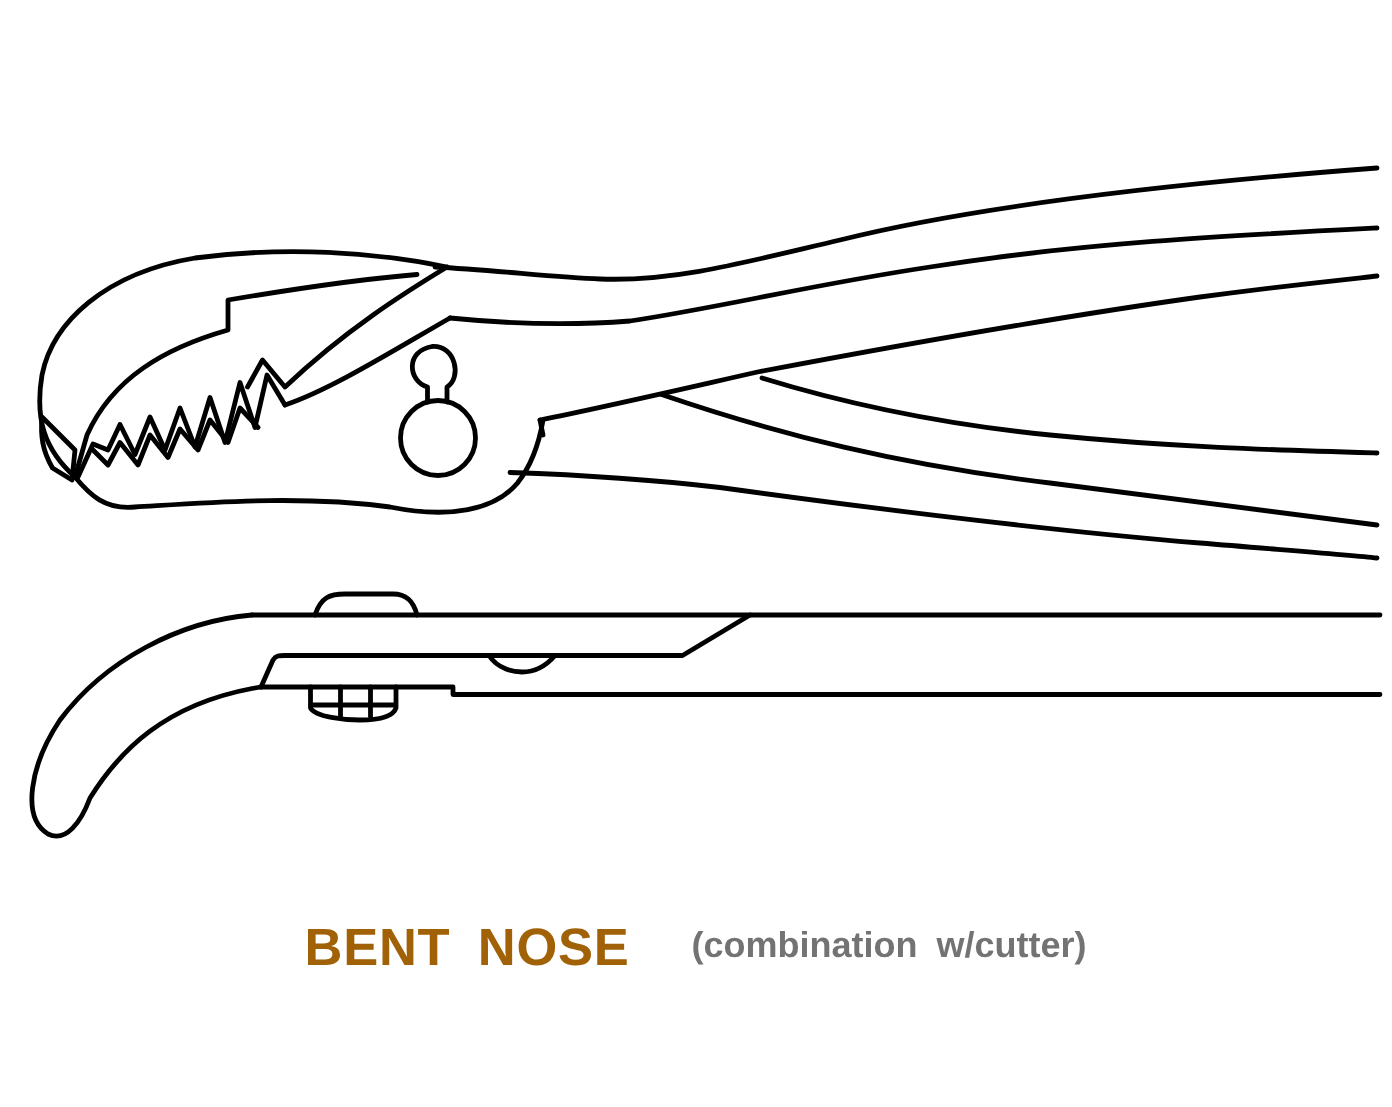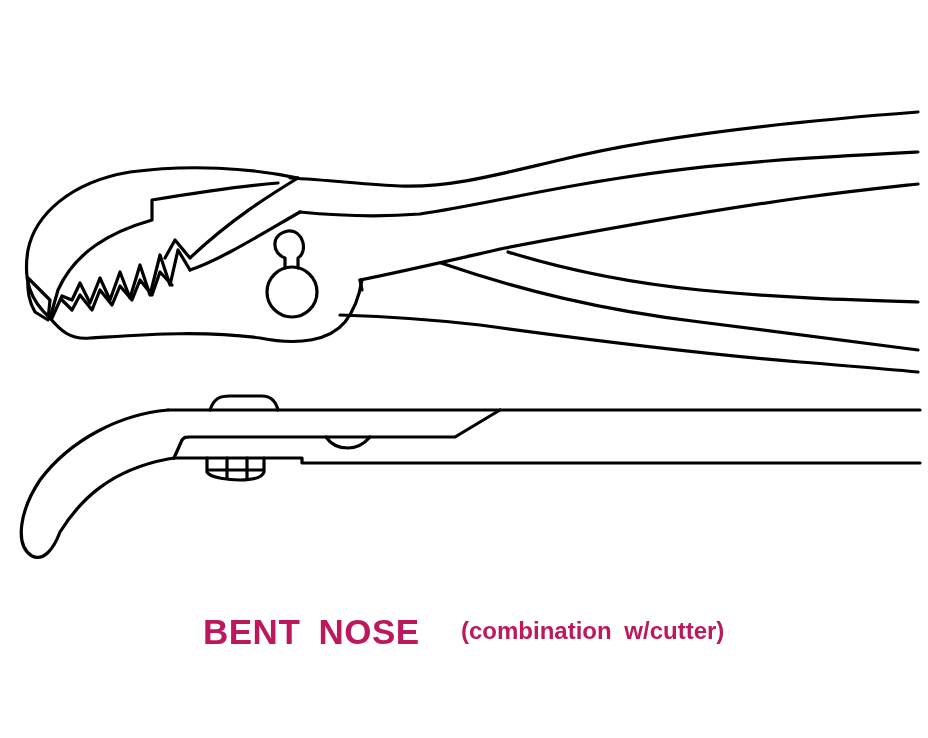--- a/index.html
+++ b/index.html
@@ -1,22 +1,22 @@
 <!DOCTYPE html>
 <html><head>
 <meta charset="utf-8">
 <style>
   html, body { margin:0; padding:0; background:#ffffff; }
   body { width:928px; height:738px; position:relative; overflow:hidden; }
   #drawing { position:absolute; left:0; top:0; width:928px; height:738px; }
   .ln { fill:none; stroke:#000; stroke-width:3.2; stroke-linejoin:round; stroke-linecap:round; }
   .fillw { fill:#fff; stroke:#000; stroke-width:3.2; stroke-linejoin:round; }
   #caption { position:absolute; left:0; top:610px; width:928px; height:50px; }
-  #caption-main { position:absolute; left:203px; top:2px; font-family:"Liberation Sans", sans-serif; font-weight:bold; font-size:35px; letter-spacing:0.5px; word-spacing:8px; color:#be185d; }
-  #caption-sub { position:absolute; left:461px; top:7px; font-family:"Liberation Sans", sans-serif; font-weight:bold; font-size:24px; word-spacing:6px; color:#be185d; }
+  #caption-main { position:absolute; left:203px; top:2px; font-family:"Liberation Sans", sans-serif; font-weight:bold; font-size:35px; letter-spacing:0.5px; word-spacing:8px; color:#a16207; }
+  #caption-sub { position:absolute; left:461px; top:7px; font-family:"Liberation Sans", sans-serif; font-weight:bold; font-size:24px; word-spacing:6px; color:#737373; }
 </style>
 </head>
 <body>
 
 <svg id="drawing" viewBox="0 0 928 738" xmlns="http://www.w3.org/2000/svg">
 
   <g>
 
     <path class="ln" d="M 290 178 C 330 180, 370 185, 400 186 C 450 188, 500 174, 560 160 C 640 140, 760 124, 918 112"></path>
 

